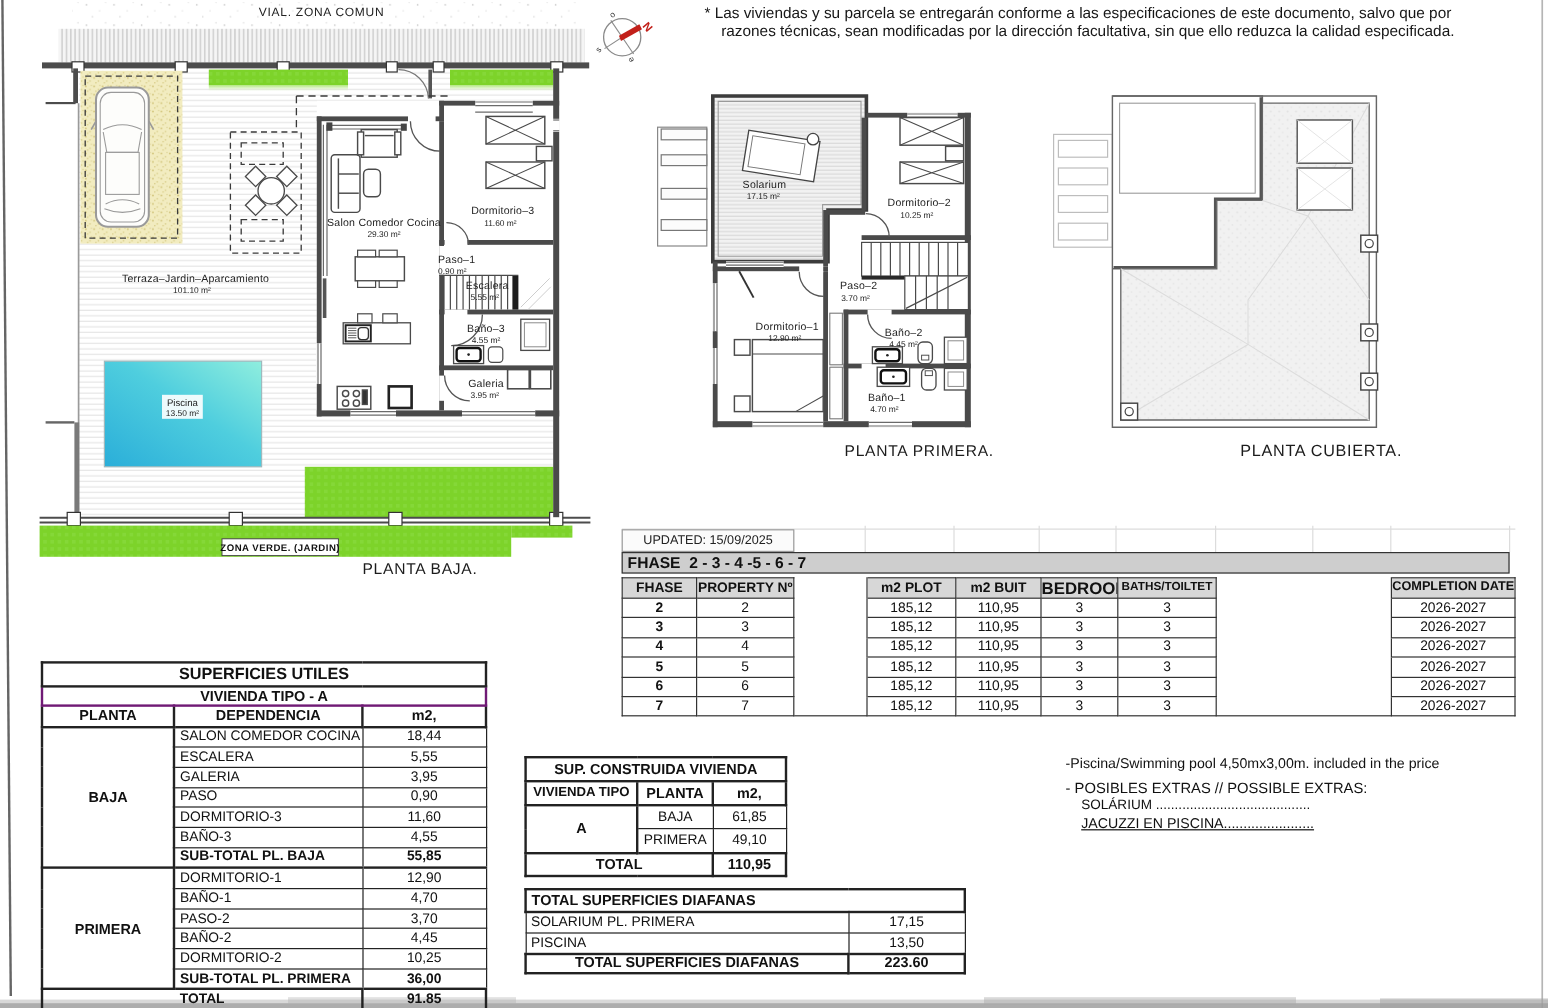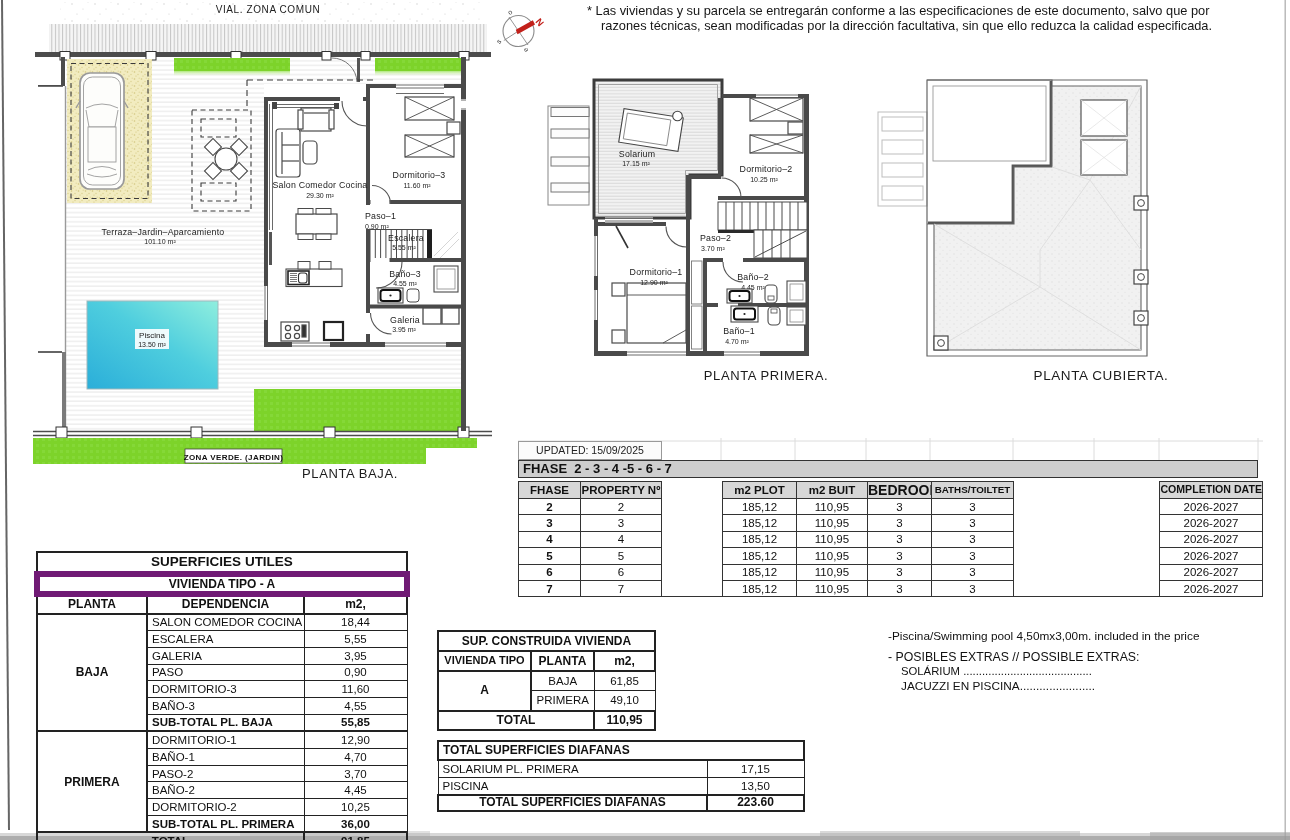--- a/index.html
+++ b/index.html
@@ -605,21 +605,21 @@
   <colgroup>
         <col style="width:110px">
         <col style="width:157px">
         <col style="width:103px">
       </colgroup>
   <tbody>
         <tr>
           <td colspan="3" class="c b" style="border:2px solid #222;height:18px;font-size:13.5px;">SUPERFICIES UTILES</td>
         </tr>
   <tr>
-          <td colspan="3" class="c b" style="border:6px solid #701a75;height:14px;font-size:12px;margin-left:24px;">VIVIENDA TIPO - A</td>
+          <td colspan="3" class="c b" style="border:2px solid #701a75;height:14px;font-size:12px;margin-left:24px;">VIVIENDA TIPO - A</td>
         </tr>
   <tr>
     <td class="c b" style="border:2px solid #222;height:15.5px;font-size:12px;">PLANTA</td>
     <td class="c b" style="border:2px solid #222;font-size:12px;">DEPENDENCIA</td>
     <td class="c b" style="border:2px solid #222;font-size:12px;">m2,</td>
   </tr>
   <tr>
     <td rowspan="7" class="c b" style="border:2px solid #222;font-size:12px;">BAJA</td>
     <td class="l" style="border:1px solid #222;height:15.7px;">SALON COMEDOR COCINA</td>
     <td class="c" style="border:1px solid #222;">18,44</td>
@@ -715,21 +715,21 @@
   <tbody>
         <tr style="height:17px;">
     <td class="c b gh">FHASE</td>
     <td class="c b gh">PROPERTY Nº</td>
     <td class="gap"></td>
     <td class="c b gh">m2 PLOT</td>
     <td class="c b gh">m2 BUIT</td>
     <td class="c b gh" style="font-size:14px;">BEDROOMS</td>
     <td class="c b gh" style="font-size:9.8px;">BATHS/TOILTET</td>
     <td class="gap"></td>
-    <td class="c b gh" style="font-size:10.6px;text-align:right;">COMPLETION DATE</td>
+    <td class="c b gh" style="font-size:10.6px;">COMPLETION DATE</td>
   </tr>
   <tr style="height:16.4px;">
           <td class="c b fr">2</td>
           <td class="c fr">2</td>
           <td class="gap"></td>
           <td class="c fr">185,12</td>
           <td class="c fr">110,95</td>
           <td class="c fr">3</td>
           <td class="c fr">3</td>
           <td class="gap"></td>
@@ -849,13 +849,13 @@
           <td class="c b" style="border:2px solid #222;height:14px;font-size:12px;">TOTAL SUPERFICIES DIAFANAS</td>
           <td class="c b" style="border:2px solid #222;font-size:12px;">223.60</td>
         </tr>
 </tbody>
     </table>
 </div>
 
 <div class="abs" style="left:888px;top:629px;font-size:11.8px;color:#111;">-Piscina/Swimming pool 4,50mx3,00m. included in the price</div>
 <div class="abs" style="left:888px;top:650px;font-size:12.3px;color:#111;">- POSIBLES EXTRAS // POSSIBLE EXTRAS:</div>
 <div class="abs" style="left:901px;top:665px;font-size:11.3px;color:#111;">SOLÁRIUM .........................................</div>
-<div class="abs" style="left:901px;top:679px;font-size:11.8px;color:#111;">JACUZZI EN PISCINA.......................</div>
+<div class="abs" style="left:901px;top:679px;font-size:11.8px;color:#111;text-decoration:underline;">JACUZZI EN PISCINA.......................</div>
 
 </body></html>

